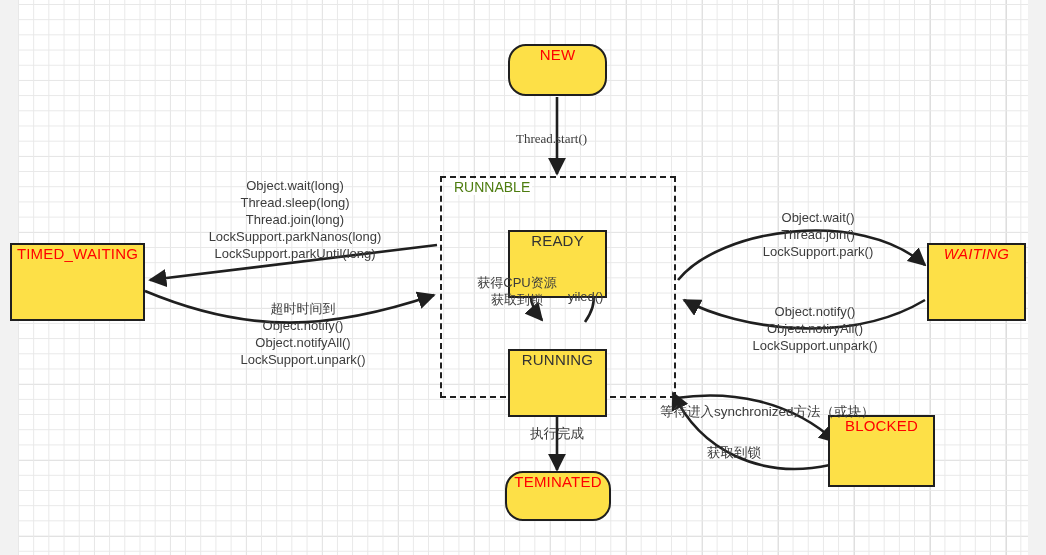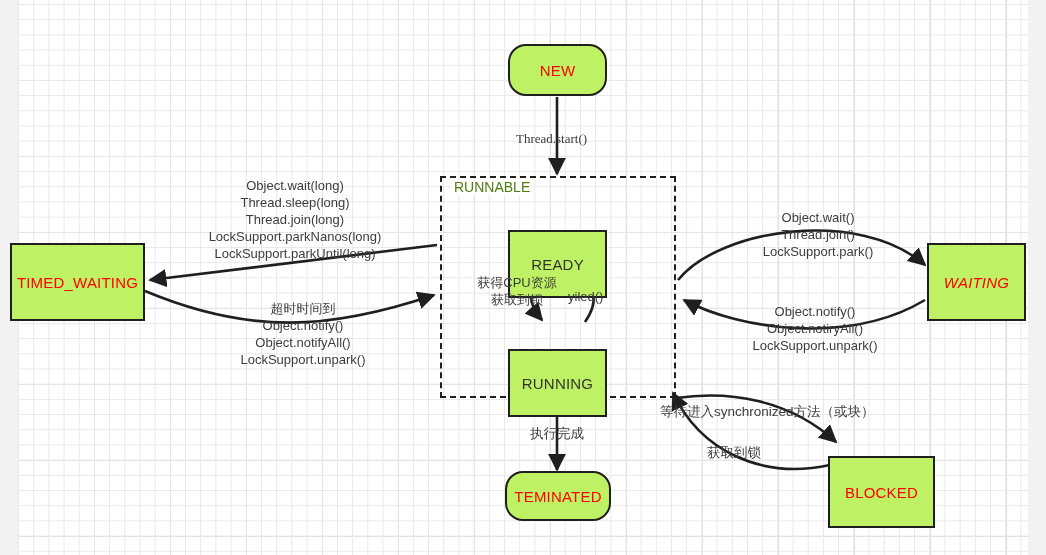--- a/index.html
+++ b/index.html
@@ -39,24 +39,23 @@
     position: absolute;
     left: 0; top: 0;
     width: 1046px;
     height: 555px;
     pointer-events: none;
   }
   .node {
     position: absolute;
     box-sizing: border-box;
     border: 2.5px solid #1f1f1f;
-    background: #bef264;
+    background: #fde047;
     color: #ff0000;
     display: flex;
-    align-items: center;
     justify-content: center;
     font-size: 15px;
     letter-spacing: 0.2px;
     white-space: nowrap;
   }
   .node.round { border-radius: 18px; }
   .node.plain { color: #333333; margin-top: 30px; }
   .group-box {
     position: absolute;
     box-sizing: border-box;
@@ -132,21 +131,21 @@
   </div>
 
   <div class="node" style="left:10px; top:243px; width:135px; height:78px;">
     <span>TIMED_WAITING</span>
   </div>
 
   <div class="node" style="left:927px; top:243px; width:99px; height:78px;font-style:italic;">
     <span>WAITING</span>
   </div>
 
-  <div class="node" style="left:828px; top:415px; width:107px; height:72px;margin-top:41px;">
+  <div class="node" style="left:828px; top:415px; width:107px; height:72px;">
     <span>BLOCKED</span>
   </div>
 
   <div class="node round" style="left:505px; top:471px; width:106px; height:50px;">
     <span>TEMINATED</span>
   </div>
 
   <div class="edge-label" style="left:516px; top:130px;font-family:Liberation Serif, serif;">
     <span>Thread.start()</span>
   </div>

